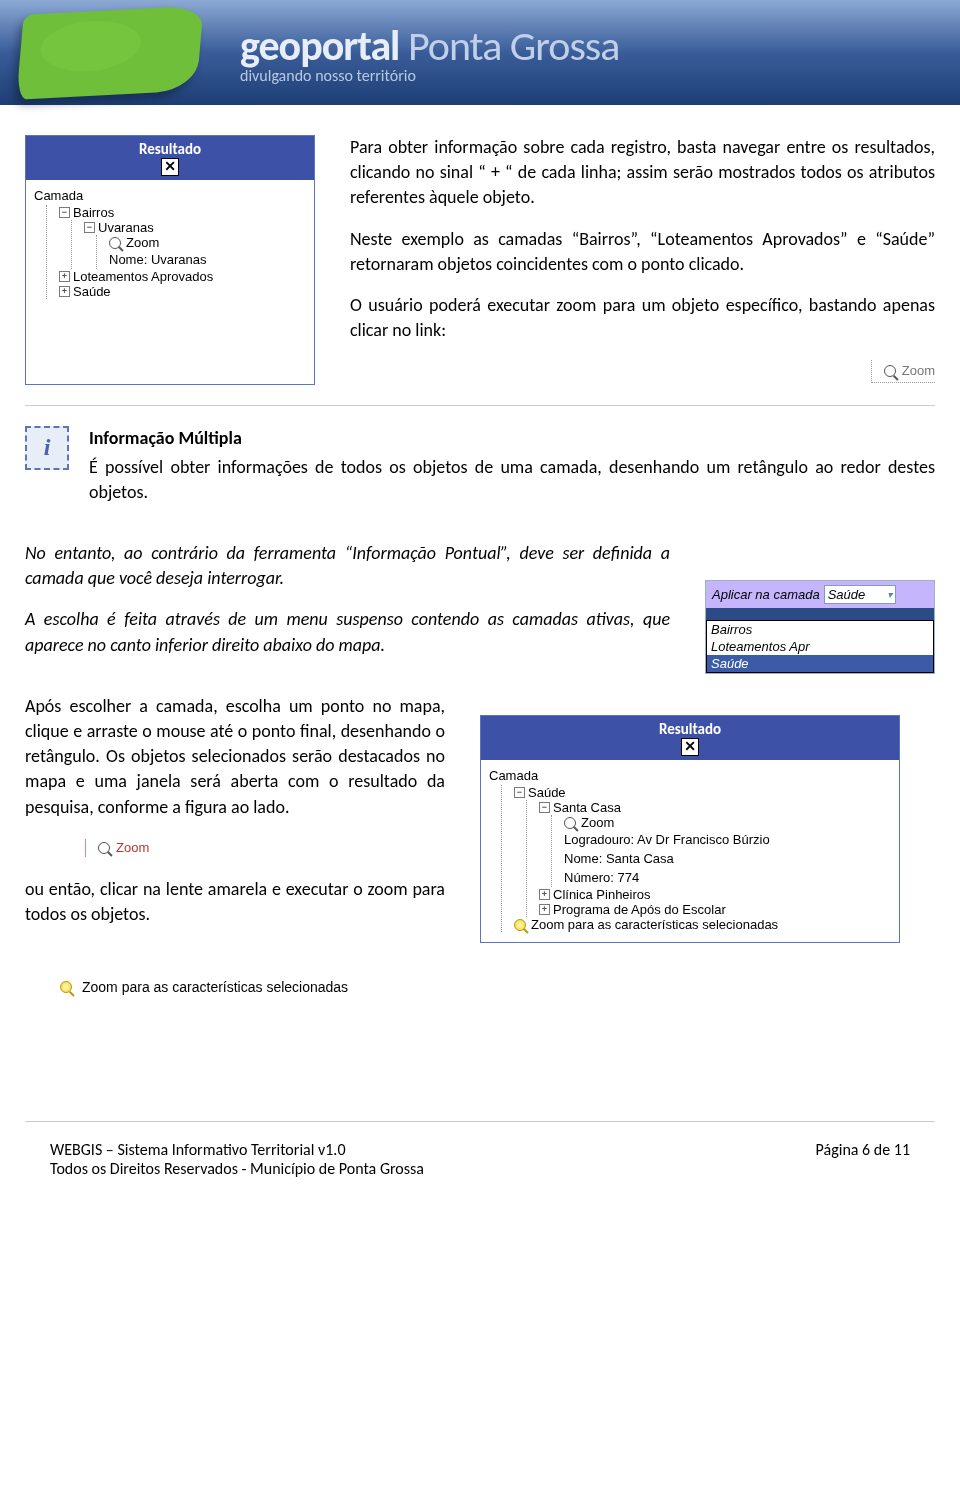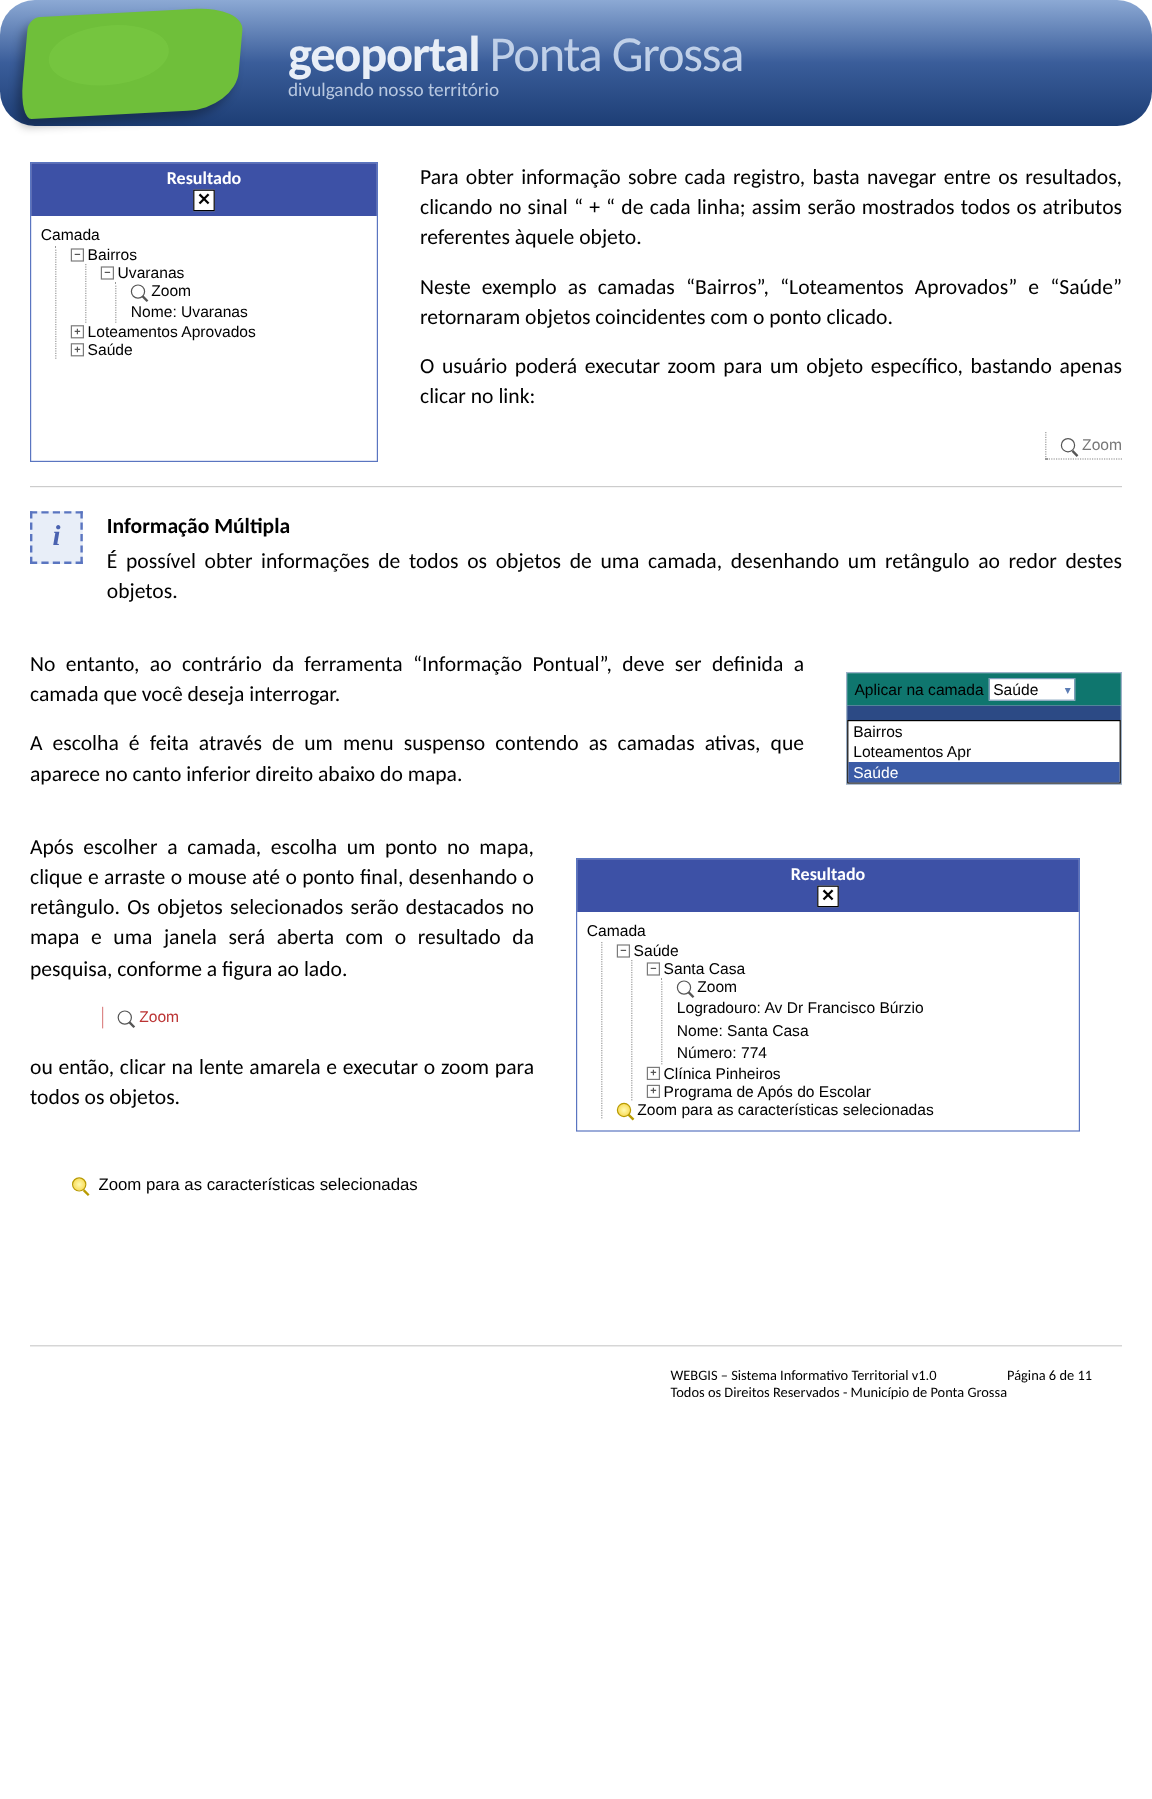--- a/index.html
+++ b/index.html
@@ -1,18 +1,18 @@
 <!DOCTYPE html>
 <html><head>
 <meta charset="utf-8">
 <style>
   * { margin: 0; padding: 0; box-sizing: border-box; }
   body { font-family: Calibri, Arial, sans-serif; background: #fff; color: #000; width: 960px; }
   
-  .header-banner { width: 100%; height: 105px; background: linear-gradient(to bottom, #8ca9d4 0%, #3a5d9a 50%, #1d3e75 100%); display: flex; align-items: center; padding: 0 20px; position: relative; border-radius: 29px; }
+  .header-banner { width: 100%; height: 105px; background: linear-gradient(to bottom, #8ca9d4 0%, #3a5d9a 50%, #1d3e75 100%); display: flex; align-items: center; padding: 0 20px; position: relative; }
   .header-logo { width: 180px; height: 85px; background: #6fbf3a; border-radius: 10px 40px 40px 10px / 10px 20px 30px 30px; transform: skew(-5deg, -3deg); position: relative; box-shadow: -4px 6px 8px rgba(0,0,0,0.3); }
   .header-logo::after { content: ''; position: absolute; top: 10px; left: 20px; width: 100px; height: 50px; background: #7fd048; border-radius: 50%; opacity: 0.4; }
   .header-text { margin-left: 40px; color: #c0d0e8; }
   .header-title { font-size: 42px; font-weight: 300; letter-spacing: -1px; }
   .header-title .bold { color: #e8eef7; font-weight: bold; }
   .header-sub { font-size: 16px; font-weight: 300; color: #b8c8e0; margin-top: -5px; }
   
   .content { padding: 30px 25px 0 25px; }
   .row { display: flex; gap: 35px; margin-bottom: 20px; }
   
@@ -33,33 +33,33 @@
   .textblock { flex: 1; font-size: 18px; line-height: 1.4; text-align: justify; }
   .textblock p { margin-bottom: 16px; }
   .zoom-snippet { display: inline-flex; align-items: center; gap: 4px; border-left: 1px dotted #999; padding: 2px 0 2px 12px; margin-left: 60px; border-bottom: 1px dotted #999; font-family: Tahoma, sans-serif; font-size: 13px; color: #777; }
   .zoom-snippet-red { color: #b33; border-left: 1px solid #d88; padding-left: 12px; margin-left: 60px; display: inline-flex; align-items: center; gap: 4px; font-family: Tahoma, sans-serif; font-size: 13px; }
   .zoom-snippet-red .zoom-icon { border-color: #555; }
   
   .info-icon { width: 44px; height: 44px; border: 2px dashed #5a75c0; background: #e8eef8; display: flex; align-items: center; justify-content: center; font-family: Georgia, serif; font-style: italic; font-size: 24px; color: #4a62b0; flex-shrink: 0; font-weight: bold; }
   .subtitle { font-size: 18px; font-weight: bold; margin-bottom: 4px; }
   
   .select-img { width: 230px; border: 1px solid #9cb0c8; }
-  .select-row { background: #0f766e; padding: 4px 6px; font-family: Tahoma, sans-serif; font-size: 13px; display: flex; align-items: center; gap: 4px; }
+  .select-row { background: #c4b5fd; padding: 4px 6px; font-family: Tahoma, sans-serif; font-size: 13px; display: flex; align-items: center; gap: 4px; }
   .select-box { display: inline-flex; align-items: center; border: 1px solid #7e9db9; background: #fff; padding: 1px 3px; font-size: 13px; gap: 22px; }
   .chev { font-size: 10px; color: #5c7db5; }
   .select-band { height: 12px; background: #2c4a85; }
   .select-list { background: #fff; border: 1px solid #000; font-family: Tahoma, sans-serif; font-size: 13px; }
   .select-list div { padding: 1px 4px; }
   .select-list .sel { background: #3b5ba6; color: #fff; }
   
   .result-panel2 { width: 420px; border: 1px solid #5a75c0; background: #fff; padding-bottom: 10px; }
   
   .zoom-all { display: inline-flex; align-items: center; gap: 8px; padding: 6px 10px; font-family: Tahoma, sans-serif; font-size: 14px; margin-left: 25px; margin-top: 10px; }
   
-  .footer { padding: 18px 25px 20px; font-size: 12px; display: flex; justify-content: flex-end; border-top: 1px solid #ccc; margin: 120px 25px 0; }
+  .footer { padding: 18px 25px 20px; font-size: 16px; display: flex; justify-content: space-between; border-top: 1px solid #ccc; margin: 120px 25px 0; }
 </style>
 </head>
 <body>
 
 <div class="header-banner">
   <div class="header-logo"></div>
   <div class="header-text">
     <div class="header-title">
       <span class="bold">geoportal</span><span> Ponta Grossa</span>
     </div>
@@ -126,21 +126,21 @@
   
   <div class="row" style="align-items:flex-start; gap:20px;">
     <div class="info-icon">i</div>
     <div class="textblock">
       <div class="subtitle">Informação Múltipla</div>
       <p>É possível obter informações de todos os objetos de uma camada, desenhando um retângulo ao redor destes objetos.</p>
     </div>
   </div>
 
   
-  <div class="row" style="align-items:center;">
+  <div class="row" style="align-items:flex-end;font-style:italic;">
     <div class="textblock" style="flex:1">
       <p>No entanto, ao contrário da ferramenta “Informação Pontual”, deve ser definida a camada que você deseja interrogar.</p>
       <p>A escolha é feita através de um menu suspenso contendo as camadas ativas, que aparece no canto inferior direito abaixo do mapa.</p>
     </div>
     <div class="select-img">
       <div class="select-row">
         <span>Aplicar na camada</span>
         <span class="select-box">
           <span>Saúde</span>
           <span class="chev">▾</span>

